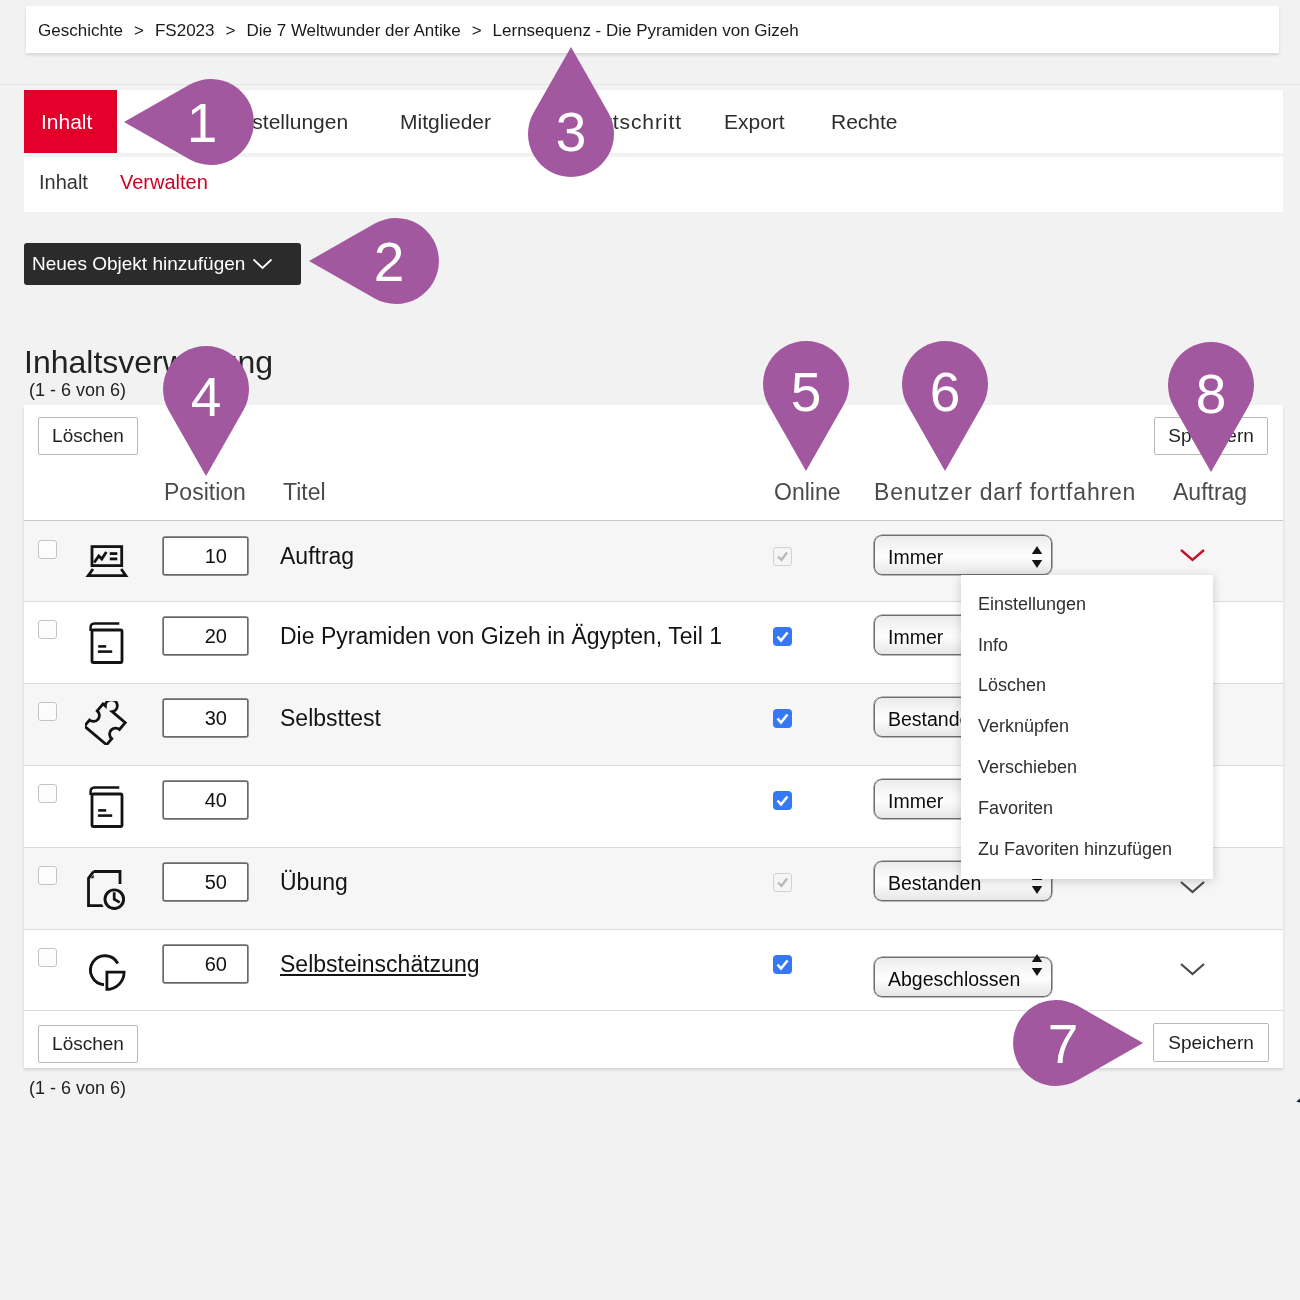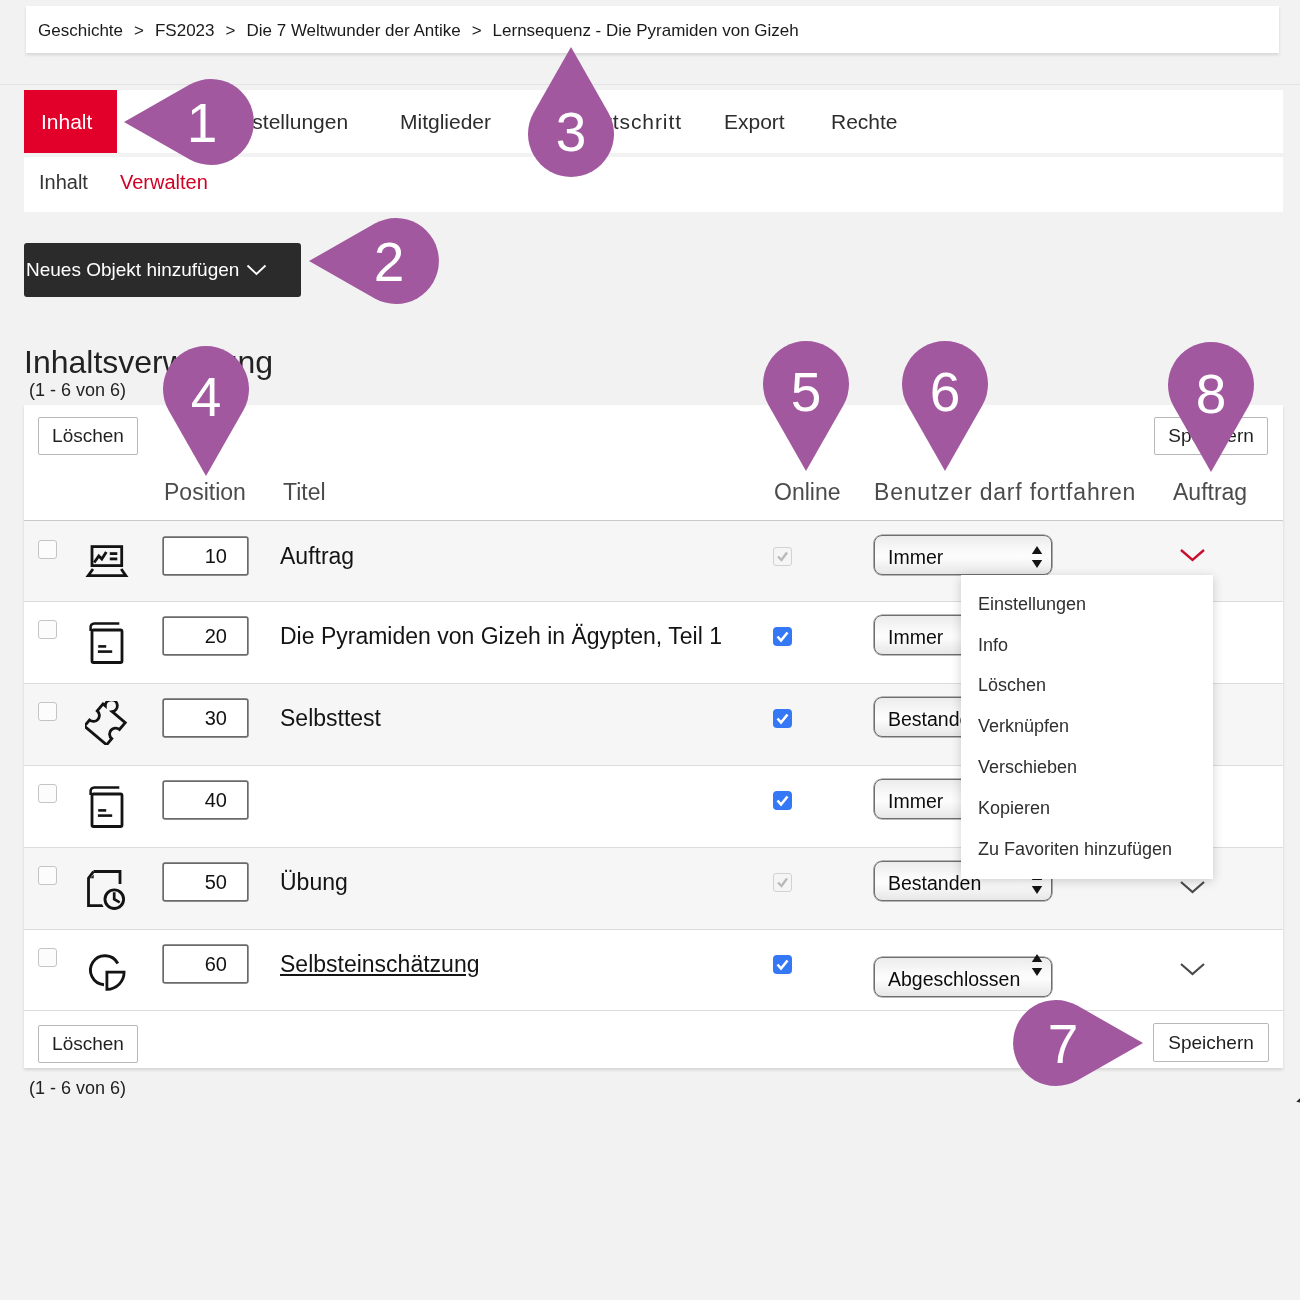--- a/index.html
+++ b/index.html
@@ -47,21 +47,21 @@
     <span class="abs" style="left:400px; top:20px;">Mitglieder</span>
     <span class="abs" style="left:540px; top:20px; letter-spacing:0.9px;">Lernfortschritt</span>
     <span class="abs" style="left:724px; top:20px;">Export</span>
     <span class="abs" style="left:831px; top:20px;">Rechte</span>
   </div>
 
   <div class="abs white" style="left:24px; top:157px; width:1259px; height:55px;"></div>
   <span class="abs" style="left:39px; top:171px; font-size:20px; color:#333;">Inhalt</span>
     <span class="abs" style="left:120px; top:171px; font-size:20px; color:#d00024;">Verwalten</span>
 
-  <div class="abs" style="left:24px; top:243px; width:277px; height:54px; background:#2b2b2b; border-radius:3px; color:#fff; font-size:19px; display:flex; align-items:center; padding-left:2px;">
+  <div class="abs" style="left:24px; top:243px; width:277px; height:42px; background:#2b2b2b; border-radius:3px; color:#fff; font-size:19px; display:flex; align-items:center; padding-left:8px;">
     Neues Objekt hinzufügen
     <svg width="21" height="12" viewBox="0 0 21 12" style="margin-left:7px;">
         <path d="M1.5 1.5 L10.5 10 L19.5 1.5" fill="none" stroke="#fff" stroke-width="1.8"></path>
       </svg>
   </div>
 
   <div class="abs" style="left:24px; top:344px; font-size:32px; color:#222;">Inhaltsverwaltung</div>
   <div class="abs" style="left:29px; top:380px; font-size:18px; color:#222;">(1 - 6 von 6)</div>
 
   <div class="abs white" style="left:24px; top:405px; width:1259px; height:663px; box-shadow:0 2px 3px rgba(0,0,0,0.13);"></div>
@@ -201,21 +201,21 @@
   <div class="btn" style="left:38px; top:1025px; width:100px; height:38px;">Löschen</div>
   <div class="btn" style="left:1153px; top:1023px; width:116px; height:39px;">Speichern</div>
   <div class="abs" style="left:29px; top:1078px; font-size:18px; color:#222;">(1 - 6 von 6)</div>
 
   <div class="abs" style="left:961px; top:575px; width:252px; height:304px; background:#fff; box-shadow:0 2px 10px rgba(0,0,0,0.18); font-size:18px; color:#2f2f2f;">
     <div style="position:absolute; left:17px; top:19px;">Einstellungen</div>
     <div style="position:absolute; left:17px; top:60px;">Info</div>
     <div style="position:absolute; left:17px; top:100px;">Löschen</div>
     <div style="position:absolute; left:17px; top:141px;">Verknüpfen</div>
     <div style="position:absolute; left:17px; top:182px;">Verschieben</div>
-    <div style="position:absolute; left:17px; top:223px;">Kopieren</div>
+    <div style="position:absolute; left:17px; top:223px;">Favoriten</div>
     <div style="position:absolute; left:17px; top:264px;">Zu Favoriten hinzufügen</div>
   </div>
 
   <svg class="abs" style="left:0; top:0;" width="1300" height="1300" viewBox="0 0 1300 1300">
     <g fill="#a2589f">
       <g transform="translate(211,122) rotate(90)">
           <path d="M0 87 L-37.43 21.25 A43 43 0 1 1 37.43 21.25 Z"></path>
         </g>
       <g transform="translate(396,261) rotate(90)">
           <path d="M0 87 L-37.43 21.25 A43 43 0 1 1 37.43 21.25 Z"></path>

